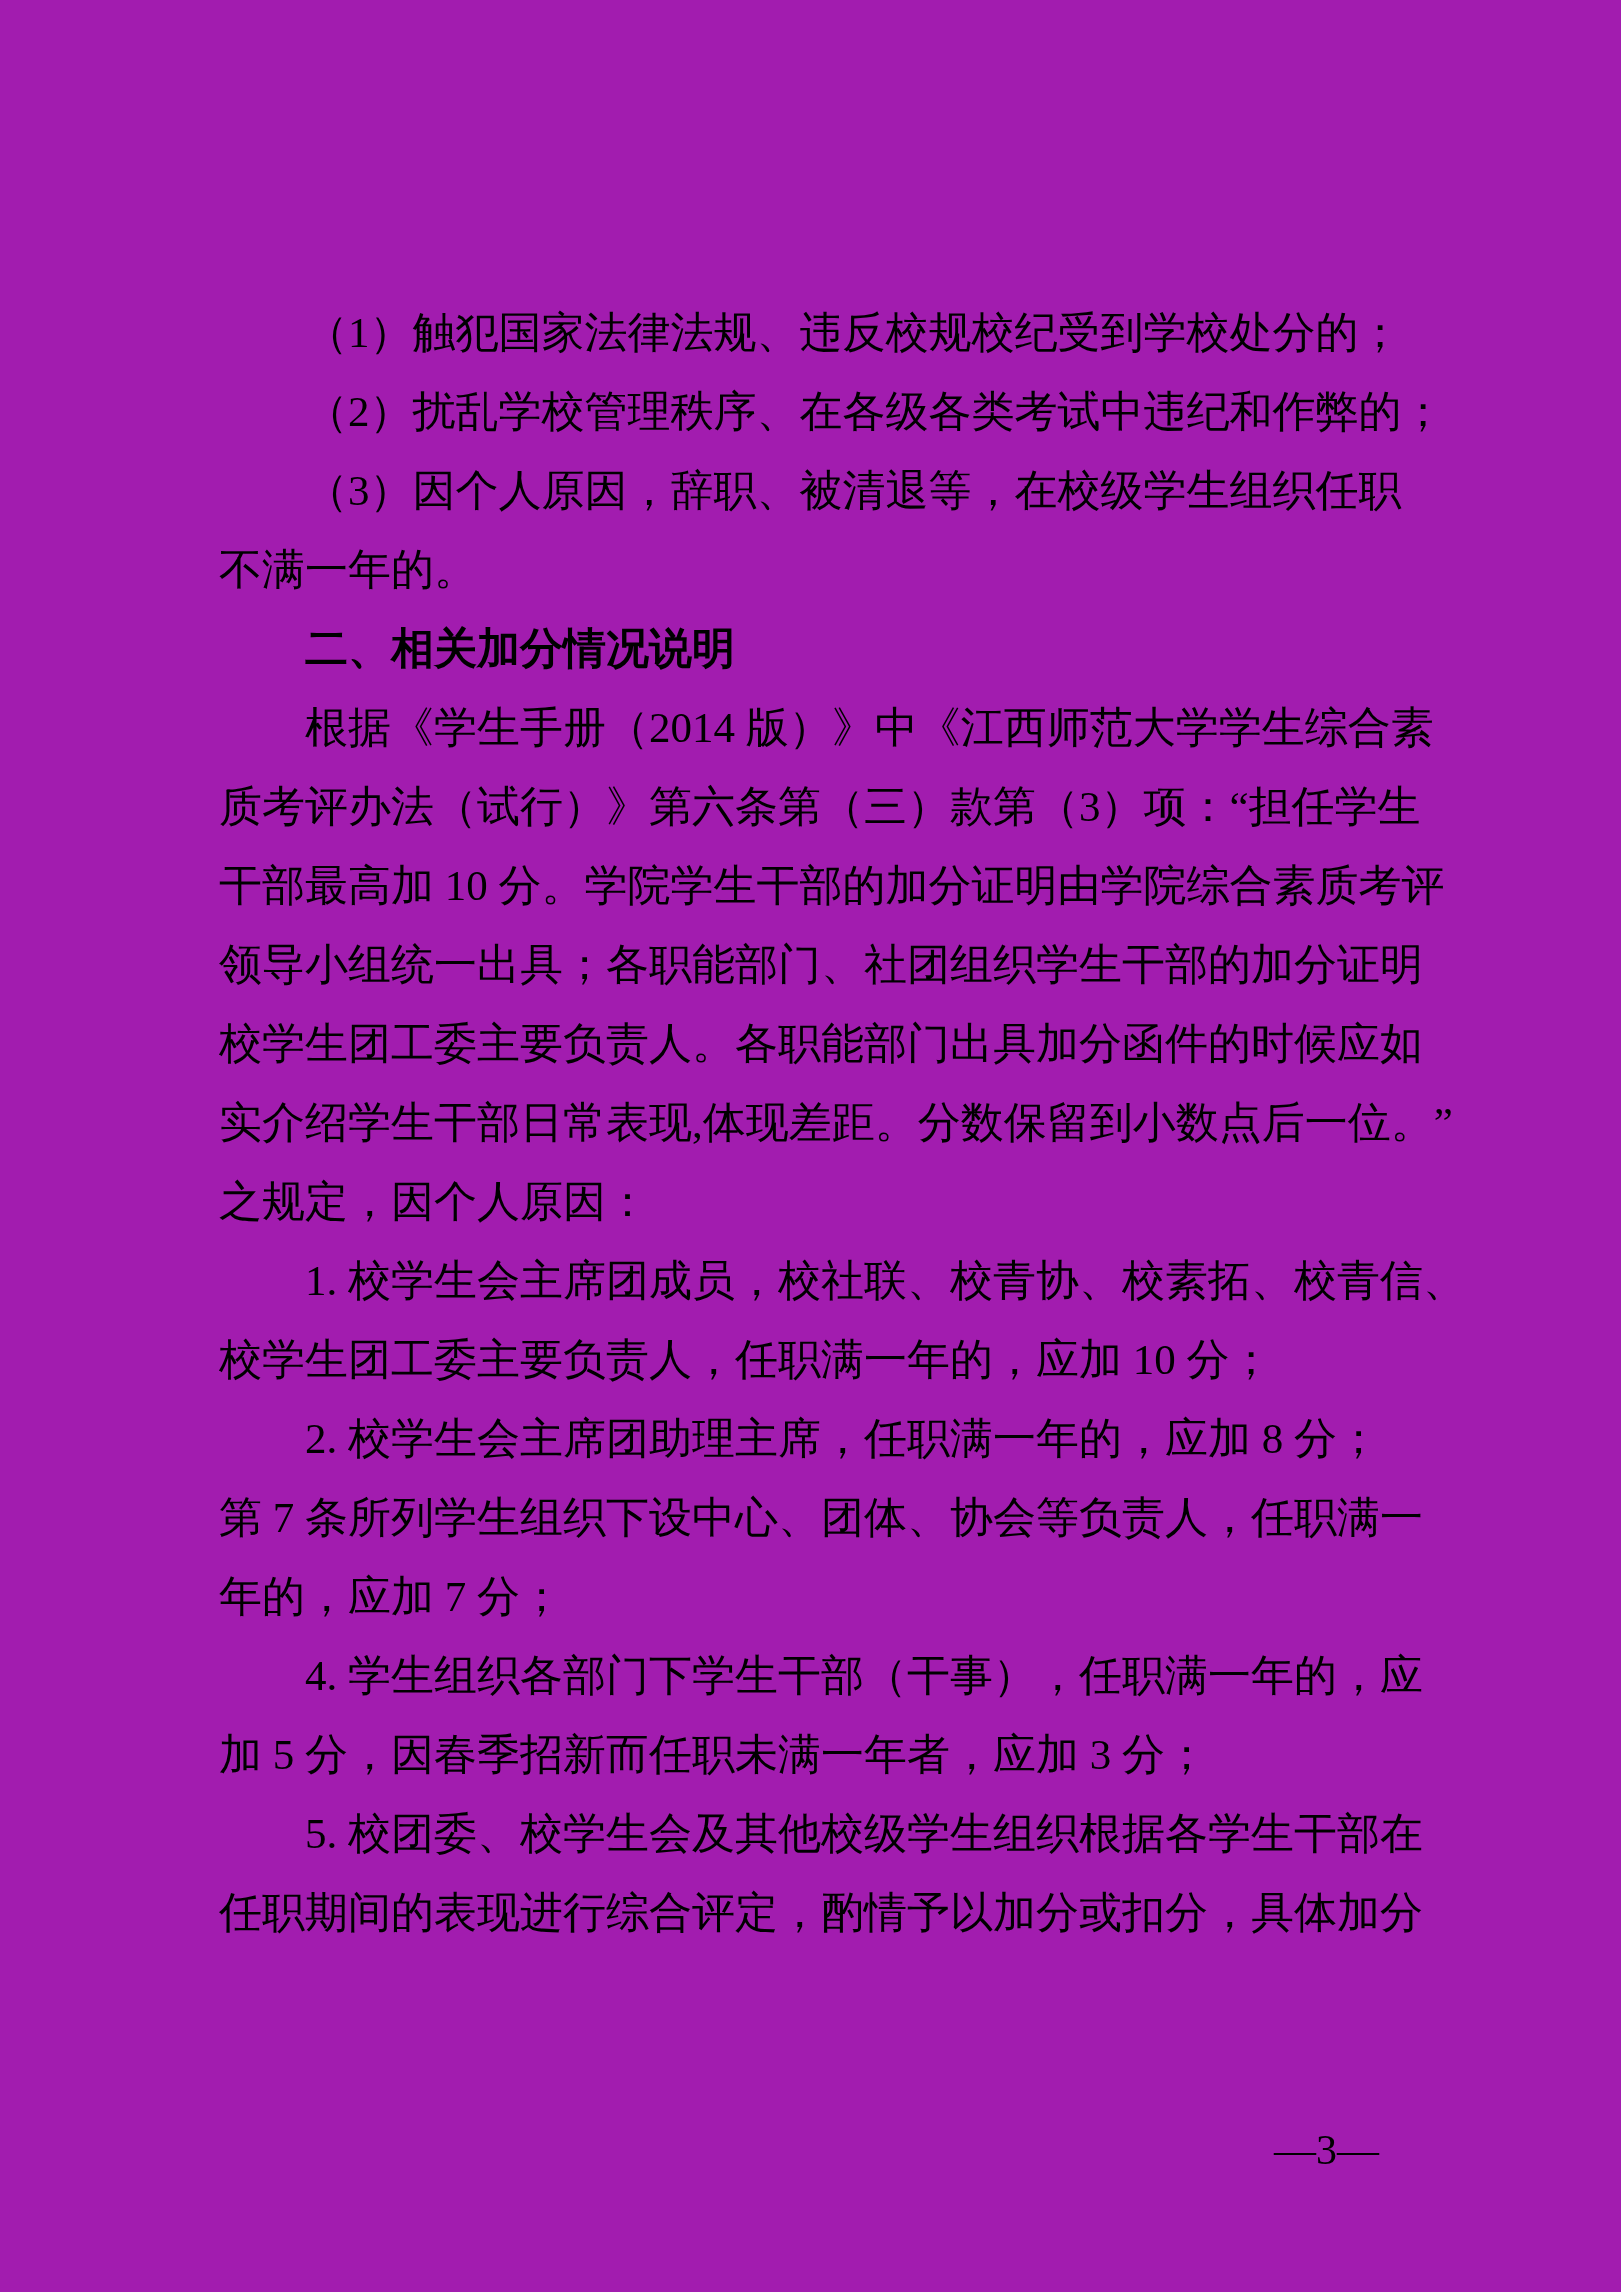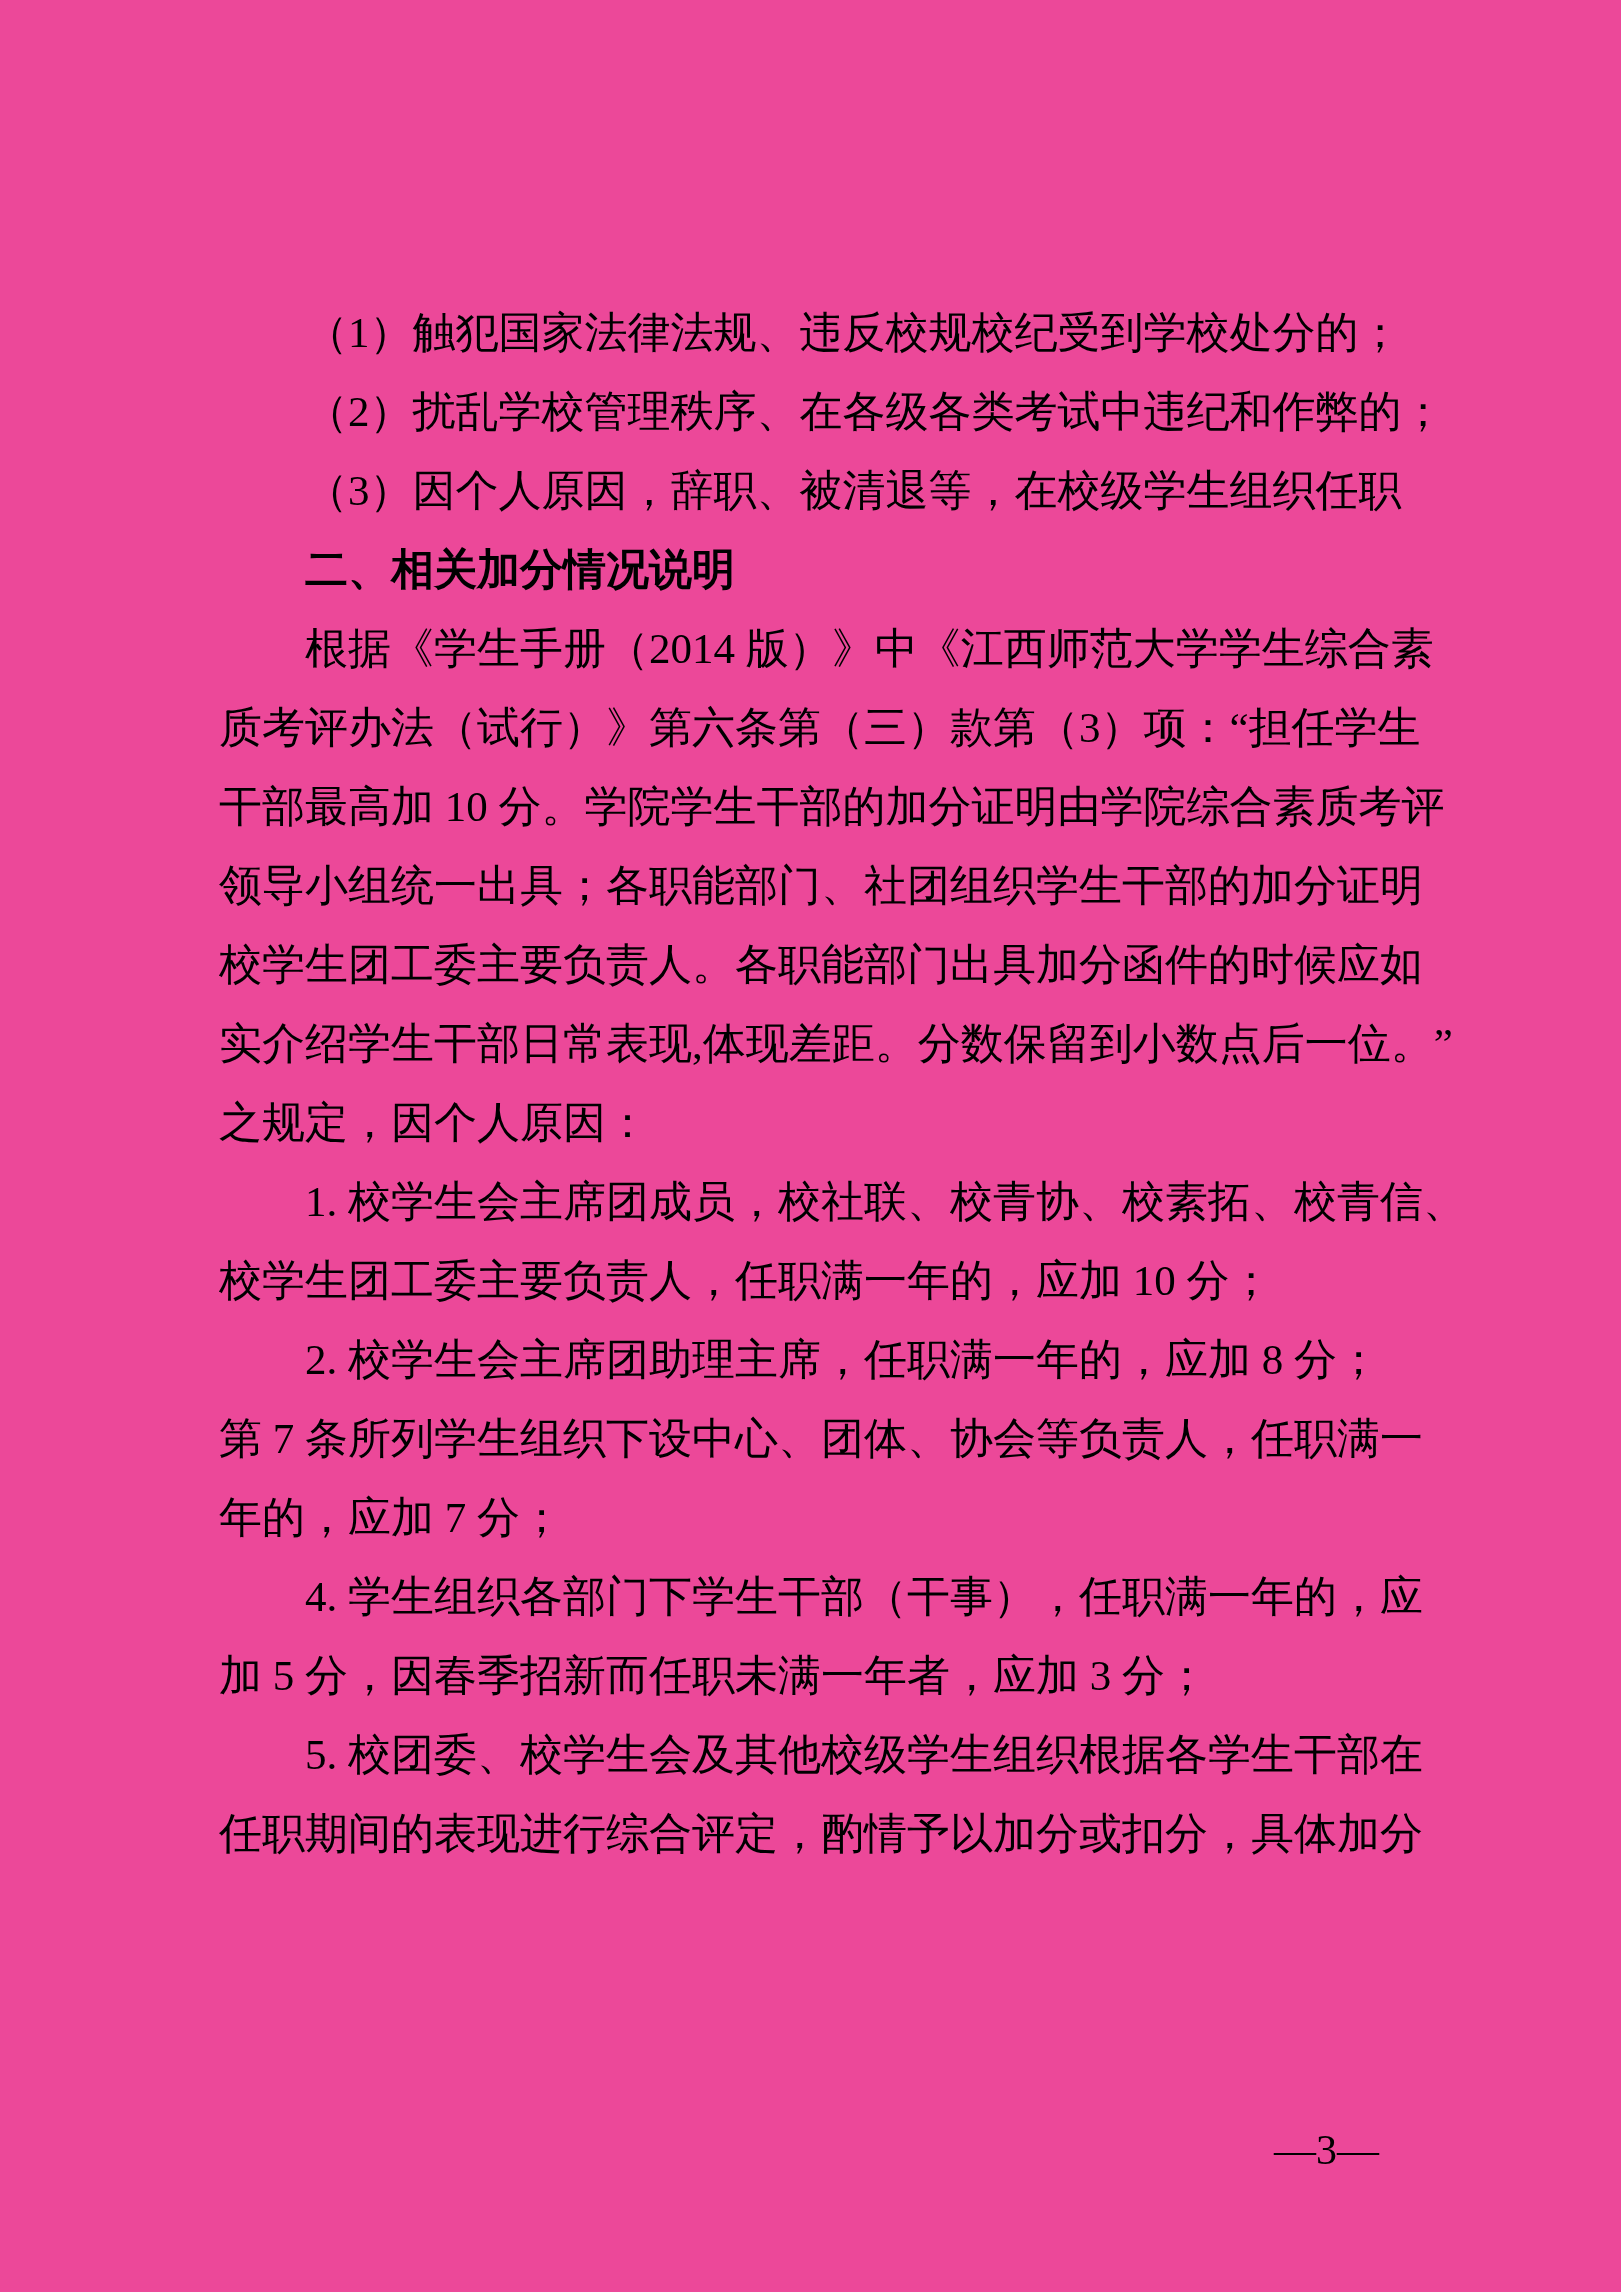--- a/index.html
+++ b/index.html
@@ -4,21 +4,21 @@
 <style>
   html, body {
     margin: 0;
     padding: 0;
     background: #ffffff;
   }
   .page {
     position: relative;
     width: 1621px;
     height: 2293px;
-    background: #ec4899;
+    background: #a21caf;
     overflow: hidden;
   }
   .text-block {
     position: absolute;
     left: 219px;
     top: 293px;
     width: 1204px;
   }
   .ln {
     margin: 0;
@@ -49,20 +49,21 @@
   }
 </style>
 </head>
 <body>
 
 <div class="page">
   <div class="text-block">
     <p class="ln indent">（1）触犯国家法律法规、违反校规校纪受到学校处分的；</p>
     <p class="ln indent">（2）扰乱学校管理秩序、在各级各类考试中违纪和作弊的；</p>
     <p class="ln indent">（3）因个人原因，辞职、被清退等，在校级学生组织任职</p>
+    <p class="ln">不满一年的。</p>
     <p class="ln indent heading">二、相关加分情况说明</p>
     <p class="ln indent">根据《学生手册（2014 版）》中《江西师范大学学生综合素</p>
     <p class="ln">质考评办法（试行）》第六条第（三）款第（3）项：“担任学生</p>
     <p class="ln">干部最高加 10 分。学院学生干部的加分证明由学院综合素质考评</p>
     <p class="ln">领导小组统一出具；各职能部门、社团组织学生干部的加分证明</p>
     <p class="ln">校学生团工委主要负责人。各职能部门出具加分函件的时候应如</p>
     <p class="ln">实介绍学生干部日常表现,体现差距。分数保留到小数点后一位。”</p>
     <p class="ln">之规定，因个人原因：</p>
     <p class="ln indent">1. 校学生会主席团成员，校社联、校青协、校素拓、校青信、</p>
     <p class="ln">校学生团工委主要负责人，任职满一年的，应加 10 分；</p>

